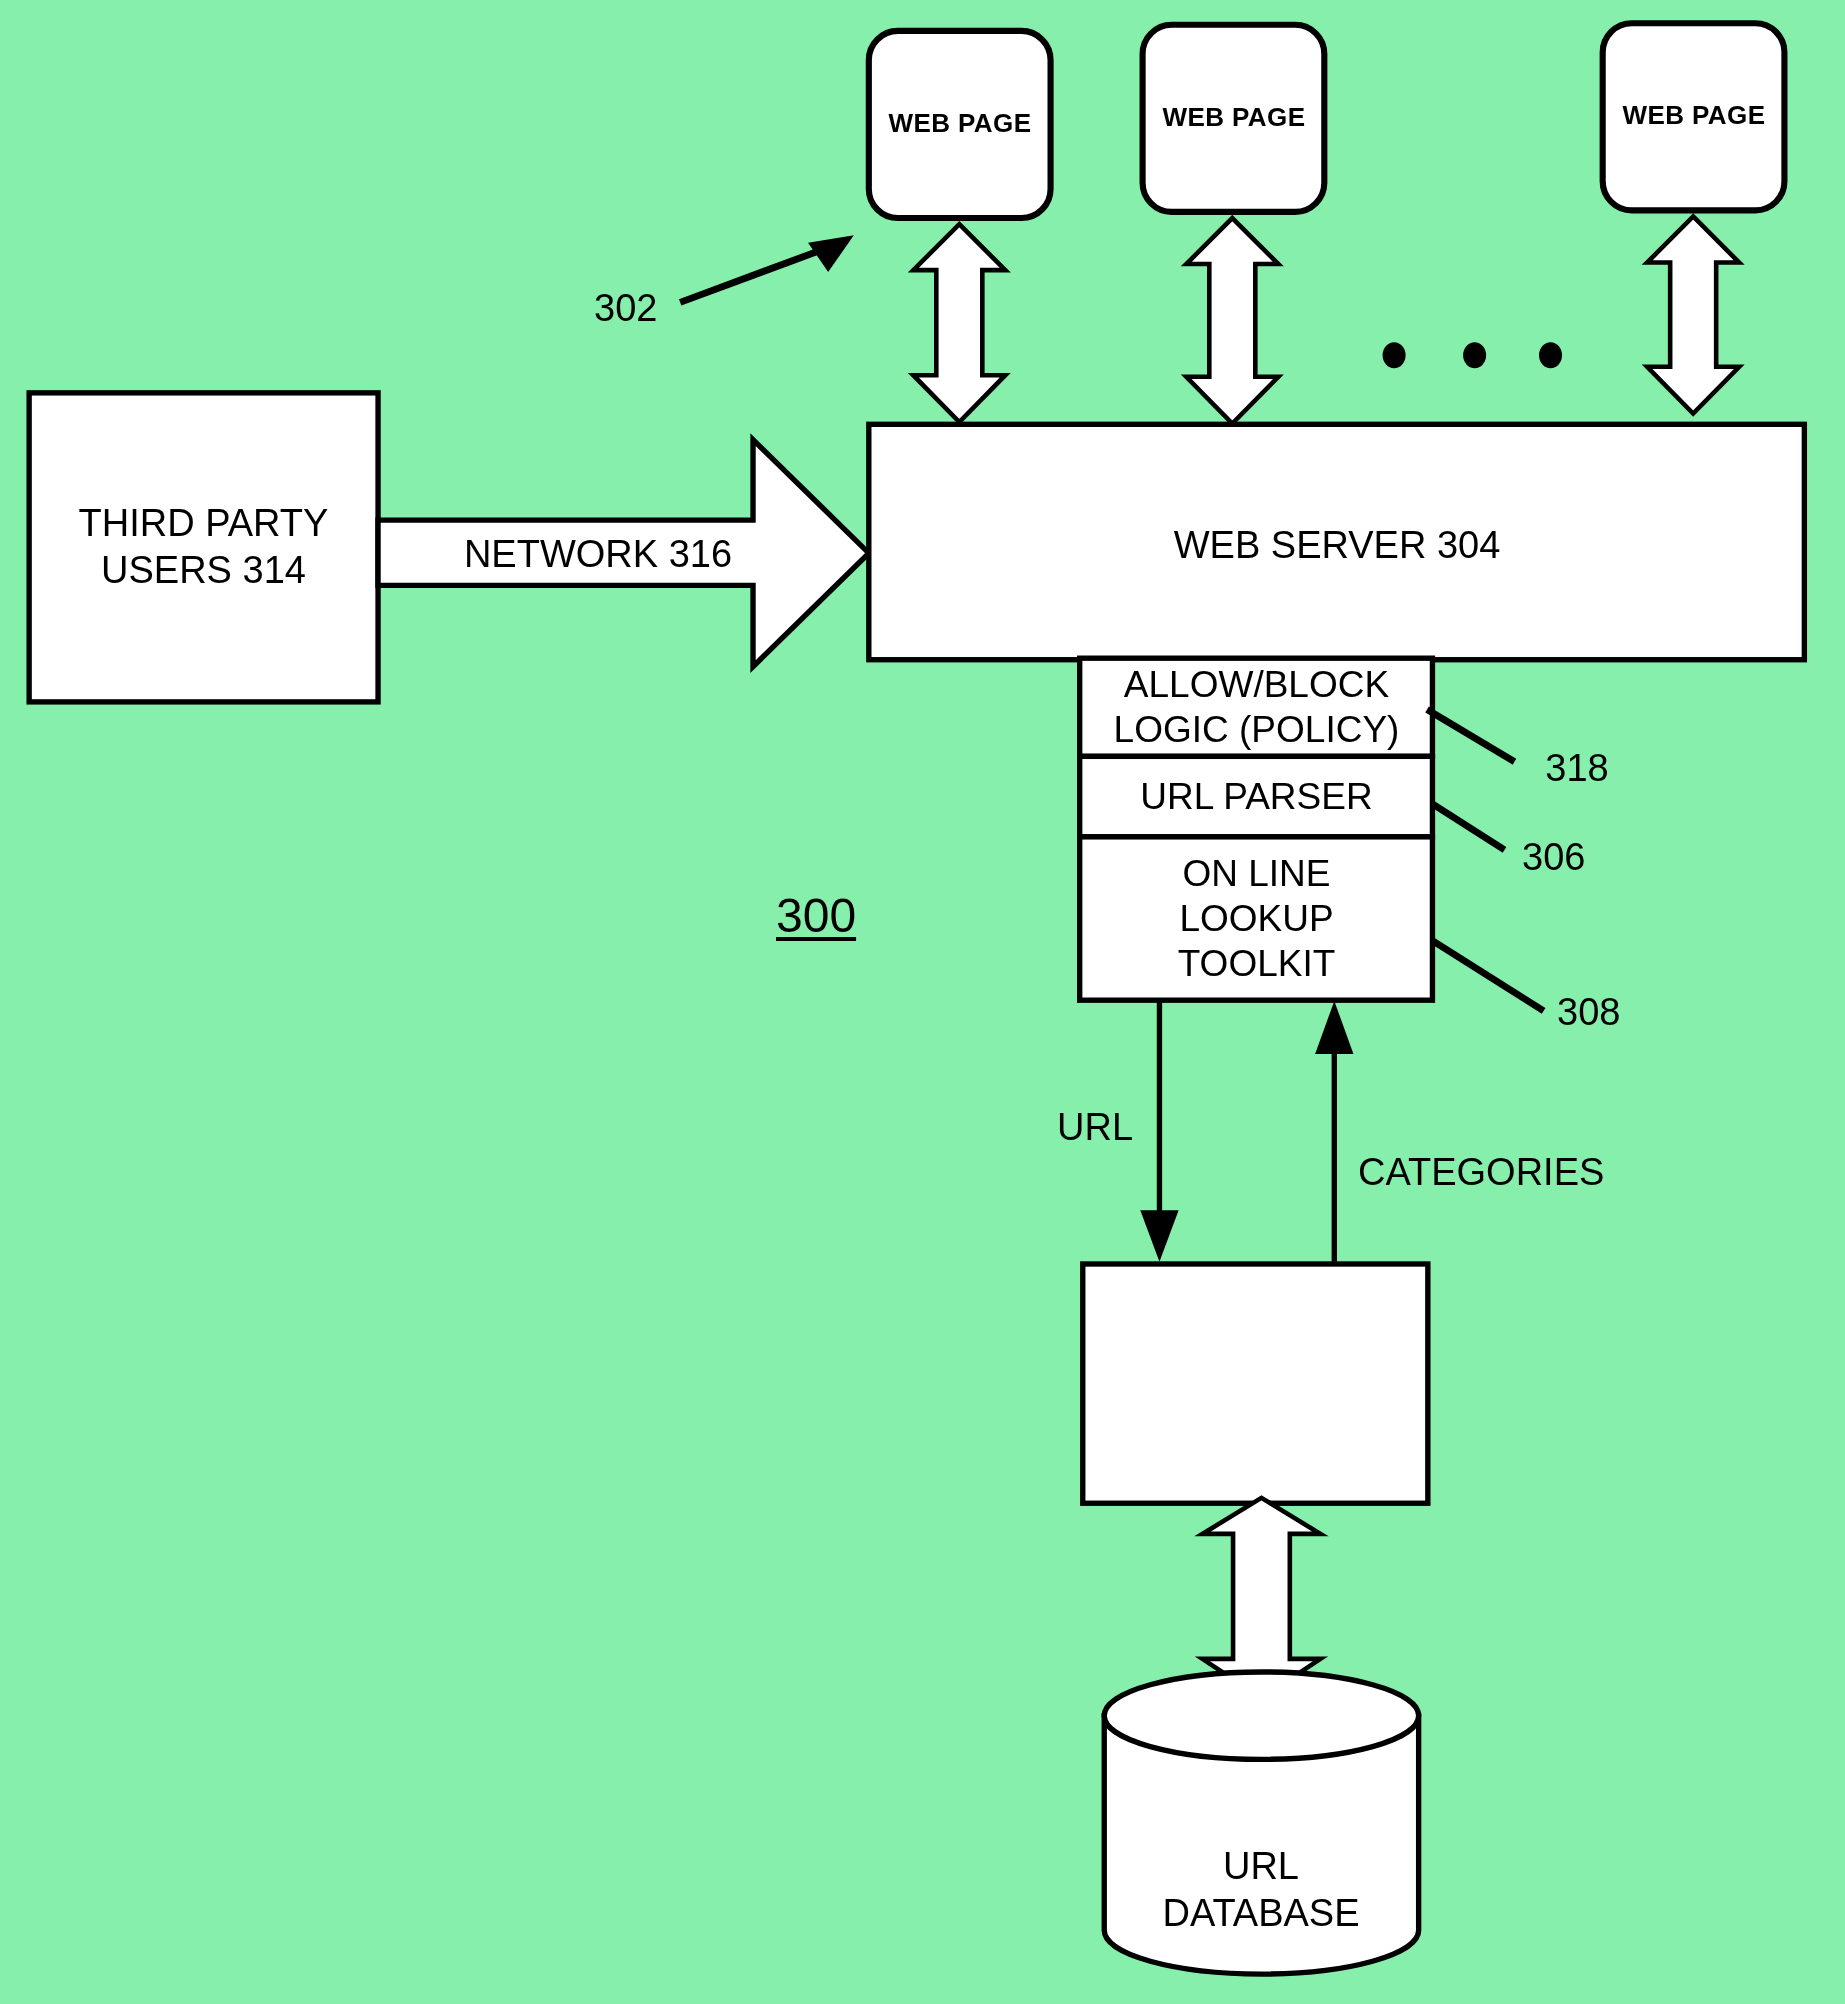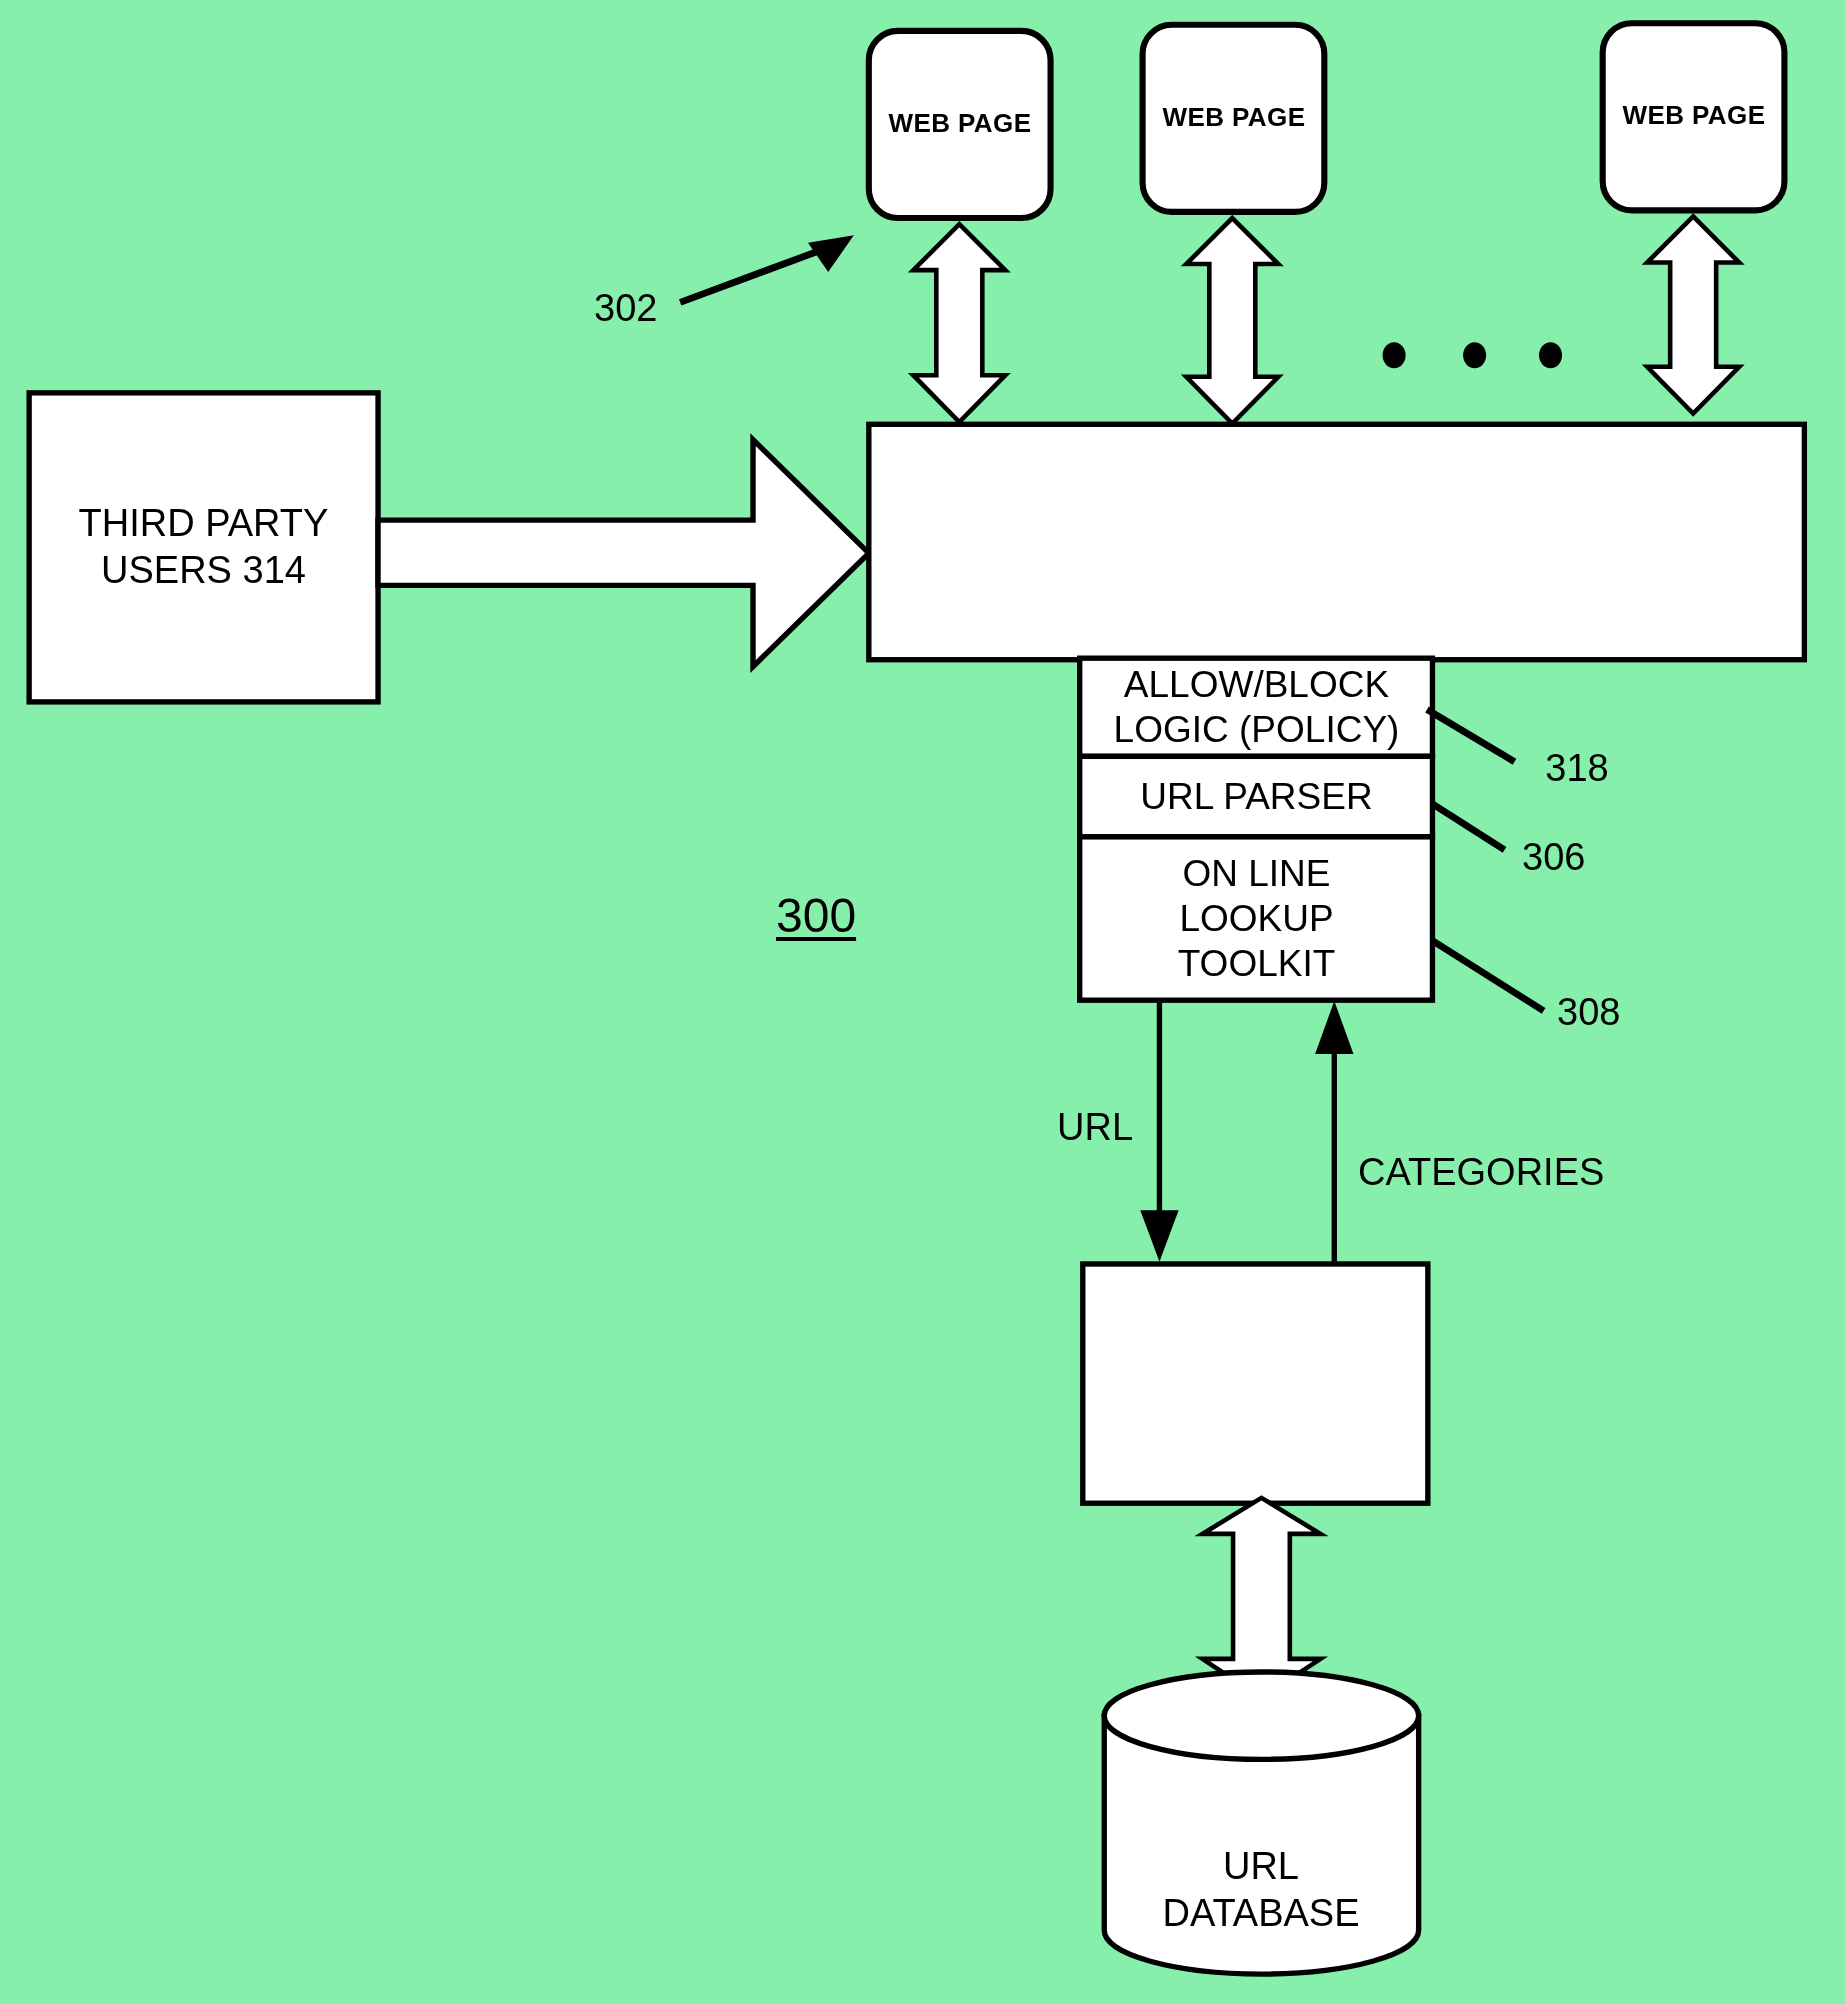--- a/index.html
+++ b/index.html
@@ -163,21 +163,23 @@
   </svg>
 
   <div class="lbl lbl-webpage center-block" style="left:869px; top:106px; width:182px; height:35px;">WEB PAGE</div>
   <div class="lbl lbl-webpage center-block" style="left:1143px; top:100px; width:182px; height:35px;">WEB PAGE</div>
   <div class="lbl lbl-webpage center-block" style="left:1603px; top:98px; width:182px; height:35px;">WEB PAGE</div>
 
   <div class="lbl lbl-ref" style="left:594px; top:285px; width:92px; text-align:left;">302</div>
 
   <div class="lbl lbl-big center-block" style="left:29px; top:489px; width:349px; height:115px;">THIRD PARTY<br>USERS 314</div>
 
+  <div class="lbl lbl-big center-block" style="left:437px; top:531px; width:322px; height:46px;">NETWORK 316</div>
 
+  <div class="lbl lbl-big center-block" style="left:869px; top:522px; width:936px; height:46px;">WEB SERVER 304</div>
 
   <div class="lbl lbl-mid center-block" style="left:1080px; top:660px; width:353px; height:94px;">ALLOW/BLOCK<br>LOGIC (POLICY)</div>
 
   <div class="lbl lbl-mid center-block" style="left:1080px; top:759px; width:353px; height:76px;">URL PARSER</div>
 
   <div class="lbl lbl-mid center-block" style="left:1080px; top:839px; width:353px; height:159px;">ON LINE<br>LOOKUP<br>TOOLKIT</div>
 
   <div class="lbl lbl-ref" style="left:1527px; top:745px; width:100px; text-align:center;">318</div>
   <div class="lbl lbl-ref" style="left:1522px; top:834px; width:100px; text-align:left;">306</div>
   <div class="lbl lbl-ref" style="left:1557px; top:989px; width:100px; text-align:left;">308</div>

